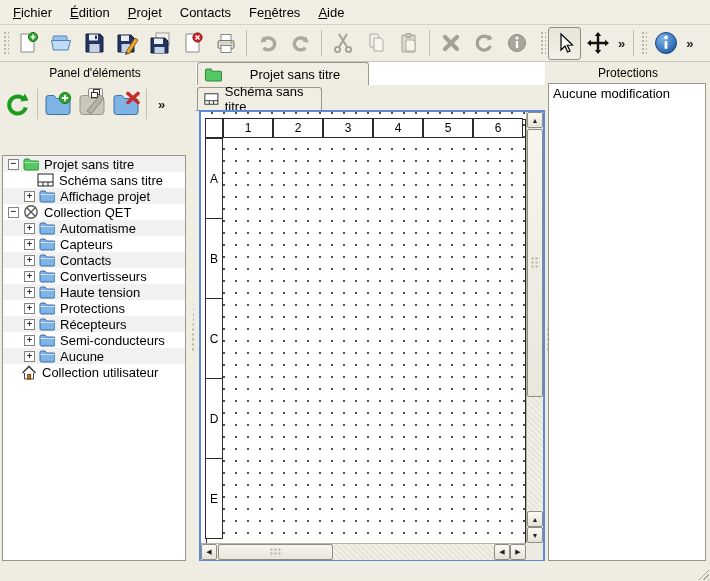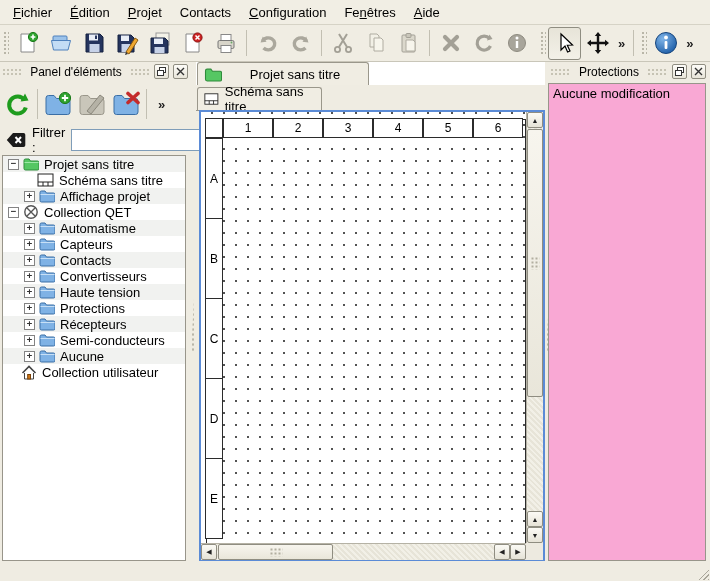--- a/index.html
+++ b/index.html
@@ -23,21 +23,21 @@
           border:1px solid transparent;border-radius:3px;}
   .tb-btn.checked{border:1px solid #8f8d81;background:linear-gradient(#e7e4d8,#f3f1e8);}
   .tb-sep{width:1px;height:26px;background:#c2bfb2;margin:0 4px;}
   .tb-chev{font-size:13px;font-weight:bold;padding:0 4px;color:#222;}
 
   
   .workarea{position:absolute;top:62px;left:0;right:0;bottom:20px;}
 
   
   .dock{position:absolute;top:0;bottom:0;}
-  .dock-title{height:19px;display:flex;align-items:center;gap:4px;padding:0 2px;}
+  .dock-title{height:19px;display:flex;align-items:center;gap:4px;padding:0 2px;flex-direction:column;}
   .dock-title .dots{flex:1;height:8px;
      background-image:radial-gradient(circle,#c6c3b4 1px,transparent 1.2px);
      background-size:4px 4px;}
   .dock-title .dtext{padding:0 4px;font-size:12px;white-space:nowrap;}
   .dock-btn{width:13px;height:13px;border:1px solid #8f8d81;border-radius:2px;
             background:linear-gradient(#fdfcf8,#e8e5d9);display:flex;align-items:center;justify-content:center;}
 
   
   #left-dock{left:0;width:190px;}
   .panel-toolbar{height:42px;display:flex;align-items:center;margin-top:2px;}
@@ -100,40 +100,39 @@
           font-size:7px;color:#222;box-sizing:border-box;}
   .sb-thumb{position:absolute;border:1px solid #8f8d81;border-radius:2px;
             background:linear-gradient(#f7f5ee,#e9e6da);box-sizing:border-box;}
   .sb-grip{position:absolute;left:50%;top:50%;transform:translate(-50%,-50%);width:9px;height:13px;
      background-image:radial-gradient(circle,#b1ae9f 1px,transparent 1.2px);background-size:4px 4px;}
   .sb-grip.h{width:13px;height:9px;}
   .sb-corner{position:absolute;right:0;bottom:0;width:17px;height:17px;background:#EDEAE0;}
 
   
   #right-dock{left:548px;width:160px;}
-  .undo-list{position:absolute;top:21px;left:0;right:2px;bottom:0;background:#f9a8d4;
+  .undo-list{position:absolute;top:21px;left:0;right:2px;bottom:0;background:#ffffff;
              border:1px solid #98958A;padding:2px 4px;box-sizing:border-box;}
 
   
   .statusbar{position:absolute;left:0;right:0;bottom:0;height:20px;background:#EFECE2;}
   .grip{position:absolute;right:1px;bottom:1px;width:13px;height:13px;
         background:repeating-linear-gradient(135deg,transparent 0 2px,#a9a69a 2px 3px);
         clip-path:polygon(100% 0,100% 100%,0 100%);}
 </style>
 </head>
 <body>
 
 <div class="win">
 
   <div class="menubar">
     <span class="menu-item"><u>F</u>ichier</span>
     <span class="menu-item"><u>É</u>dition</span>
     <span class="menu-item"><u>P</u>rojet</span>
     <span class="menu-item">Contacts</span>
-    <span class="menu-item"><u>C</u>onfiguration</span>
     <span class="menu-item">Fe<u>n</u>êtres</span>
     <span class="menu-item"><u>A</u>ide</span>
   </div>
 
   <div class="toolbar">
     <span class="tb-handle"></span>
 
     <span class="tb-btn">
       <svg width="24" height="24" viewBox="0 0 24 24">
           <path d="M5 3 h9 l4 4 v14 H5 Z" fill="#fff" stroke="#888"></path>
@@ -327,30 +326,20 @@
         <span class="ptb-btn">
           <svg width="28" height="26" viewBox="0 0 28 26">
               <path d="M2 7 a2.5 2.5 0 0 1 2.5 -2.5 H10 l2.5 3 H23.5 A2.5 2.5 0 0 1 26 10 V21 a2.5 2.5 0 0 1 -2.5 2.5 H4.5 A2.5 2.5 0 0 1 2 21 Z" fill="#7FB2E5" stroke="#3A6EA5"></path>
               <path d="M16 2.5 L26 11.5 M26 2.5 L16 11.5" stroke="#C42B2B" stroke-width="3.6" stroke-linecap="round"></path>
             </svg>
         </span>
         <span class="ptb-sep"></span>
         <span class="ptb-chev">»</span>
       </div>
 
-      <div class="filter-row">
-        <span style="display:flex">
-          <svg width="20" height="16" viewBox="0 0 20 16">
-              <path d="M7 1 h10.5 a1.8 1.8 0 0 1 1.8 1.8 v10.4 a1.8 1.8 0 0 1 -1.8 1.8 H7 L0.8 8 Z" fill="#1b1b1b"></path>
-              <path d="M9.5 5 l5.5 6 M15 5 l-5.5 6" stroke="#fff" stroke-width="2"></path>
-            </svg>
-        </span>
-        <span>Filtrer :</span>
-        <input class="filter-input" type="text" value="" style="">
-      </div>
 
       <div class="tree" id="tree">
           <div class="trow lvl0 even">
             <span class="exp box">−</span>
             <svg width="16" height="14" viewBox="0 0 16 14">
               <path d="M1 3.5 A1.5 1.5 0 0 1 2.5 2 H6 l1.5 2 H14.5 A1.5 1.5 0 0 1 16 5.5 V12 A1.5 1.5 0 0 1 14.5 13 H2.5 A1.5 1.5 0 0 1 1 11.5 Z" fill="#55C763" stroke="#2E8B3A"></path>
               <path d="M1.5 5.5 h14" stroke="#9CE8A6" fill="none"></path>
             </svg>
             <span>Projet sans titre</span>
           </div>

